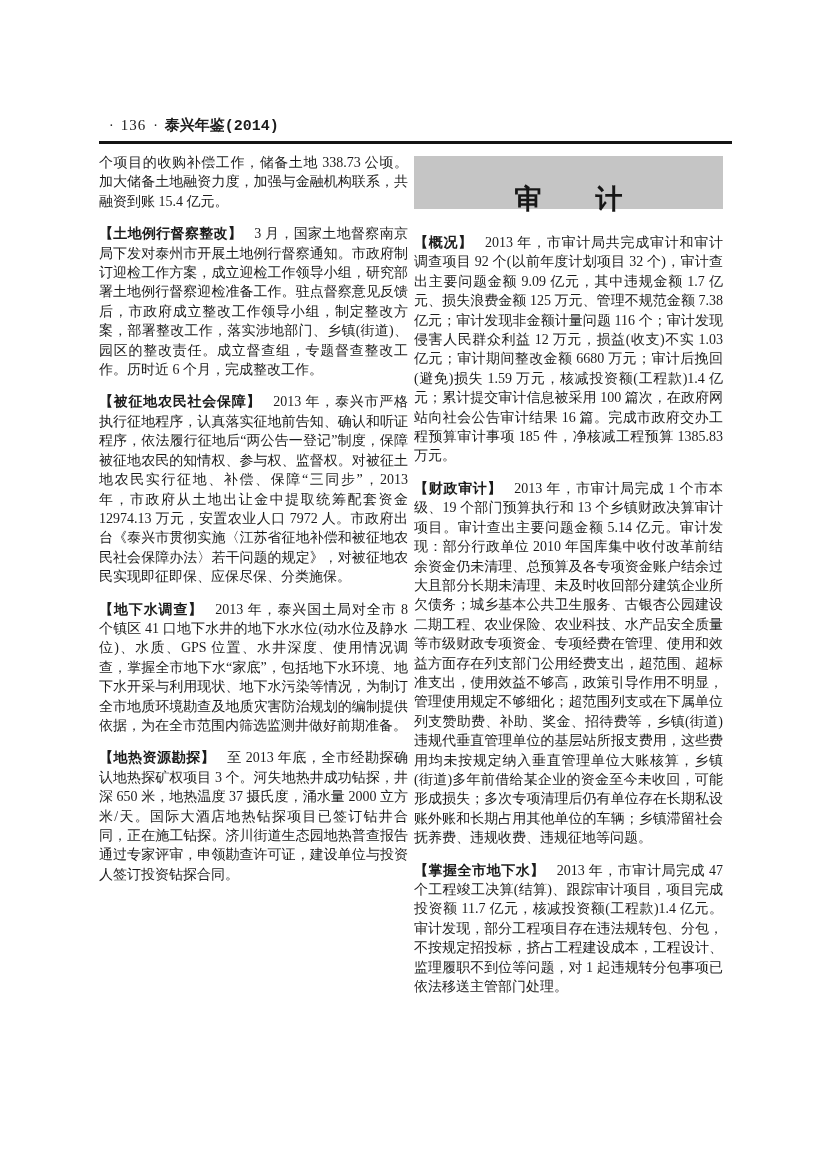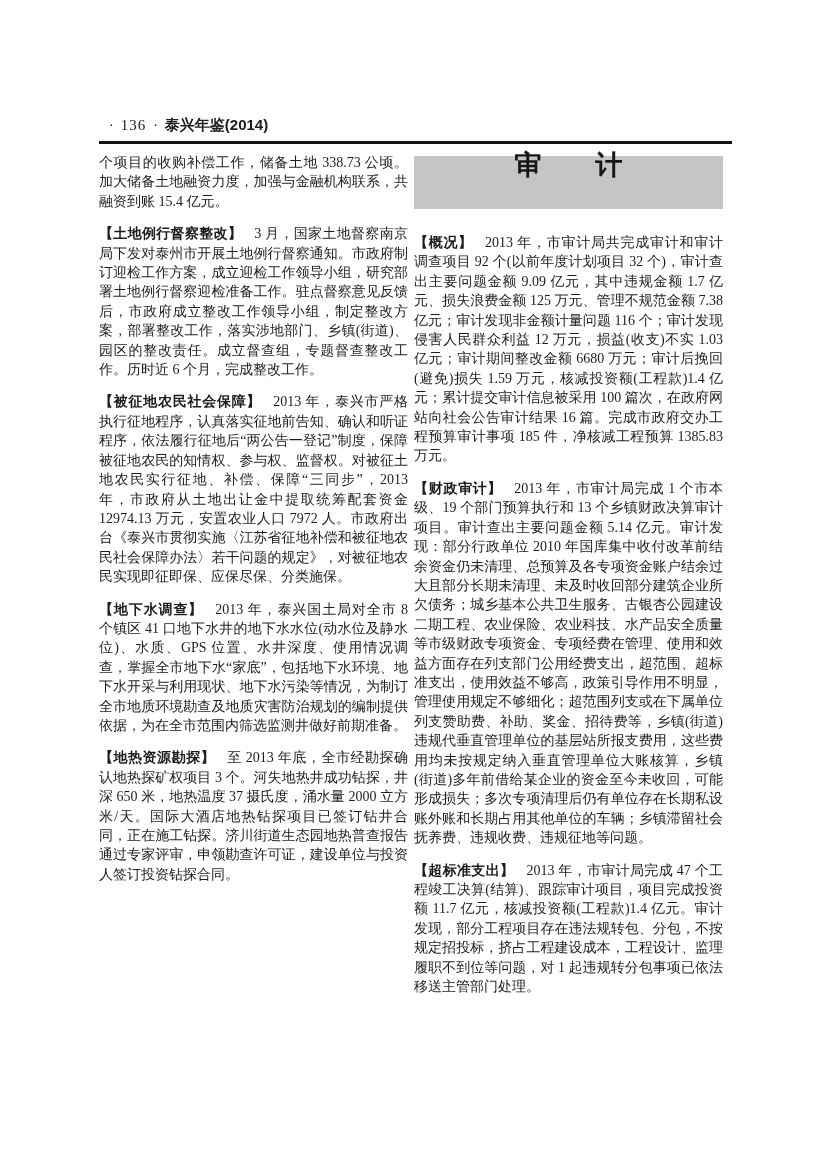--- a/index.html
+++ b/index.html
@@ -23,21 +23,21 @@
     font-size:15px;
     height:21px;
     padding-left:3px;
   }
   .pagehead .dot { margin:0 7px; font-size:14px; }
   .pagehead .pagenum {
     font-family:"Liberation Serif","DejaVu Serif",serif;
     letter-spacing:1px;
   }
   .pagehead .booktitle {
-    font-family:Liberation Sans, sans-serif;
+    font-family:Liberation Mono, monospace;
     font-weight:bold;
     font-size:15px;
   }
   .rule {
     border-top:3px solid #141414;
     margin-top:4px;
   }
   .cols {
     display:flex;
     margin-top:9px;
@@ -59,21 +59,21 @@
   .byline {
     text-align:right;
     padding-right:4px;
   }
   .banner {
     height:53px;
     background:#c5c5c5;
     margin-top:3px;
     margin-bottom:24px;
     display:flex;
-    align-items:flex-start;
+    align-items:flex-end;
     justify-content:center;
   }
   .banner-label {
     font-family:"Liberation Sans","DejaVu Sans",sans-serif;
     font-weight:bold;
     font-size:27px;
     color:#161616;
   }
   .banner + .sec { margin-top:8px; }
 </style>
@@ -110,20 +110,20 @@
     <div class="col right">
 
       <div class="banner">
         <span class="banner-label">审　　计</span>
       </div>
 
       <p class="sec"><span class="sec-title">【概况】</span><span class="sec-body">2013 年，市审计局共完成审计和审计调查项目 92 个(以前年度计划项目 32 个)，审计查出主要问题金额 9.09 亿元，其中违规金额 1.7 亿元、损失浪费金额 125 万元、管理不规范金额 7.38 亿元；审计发现非金额计量问题 116 个；审计发现侵害人民群众利益 12 万元，损益(收支)不实 1.03 亿元；审计期间整改金额 6680 万元；审计后挽回(避免)损失 1.59 万元，核减投资额(工程款)1.4 亿元；累计提交审计信息被采用 100 篇次，在政府网站向社会公告审计结果 16 篇。完成市政府交办工程预算审计事项 185 件，净核减工程预算 1385.83 万元。</span></p>
 
       <p class="sec"><span class="sec-title">【财政审计】</span><span class="sec-body">2013 年，市审计局完成 1 个市本级、19 个部门预算执行和 13 个乡镇财政决算审计项目。审计查出主要问题金额 5.14 亿元。审计发现：部分行政单位 2010 年国库集中收付改革前结余资金仍未清理、总预算及各专项资金账户结余过大且部分长期未清理、未及时收回部分建筑企业所欠债务；城乡基本公共卫生服务、古银杏公园建设二期工程、农业保险、农业科技、水产品安全质量等市级财政专项资金、专项经费在管理、使用和效益方面存在列支部门公用经费支出，超范围、超标准支出，使用效益不够高，政策引导作用不明显，管理使用规定不够细化；超范围列支或在下属单位列支赞助费、补助、奖金、招待费等，乡镇(街道)违规代垂直管理单位的基层站所报支费用，这些费用均未按规定纳入垂直管理单位大账核算，乡镇(街道)多年前借给某企业的资金至今未收回，可能形成损失；多次专项清理后仍有单位存在长期私设账外账和长期占用其他单位的车辆；乡镇滞留社会抚养费、违规收费、违规征地等问题。</span></p>
 
-      <p class="sec"><span class="sec-title">【超标准支出】</span><span class="sec-body">2013 年，市审计局完成 47 个工程竣工决算(结算)、跟踪审计项目，项目完成投资额 11.7 亿元，核减投资额(工程款)1.4 亿元。审计发现，部分工程项目存在违法规转包、分包，不按规定招投标，挤占工程建设成本，工程设计、监理履职不到位等问题，对 1 起违规转分包事项已依法移送主管部门处理。</span></p>
+      <p class="sec"><span class="sec-title">【掌握全市地下水】</span><span class="sec-body">2013 年，市审计局完成 47 个工程竣工决算(结算)、跟踪审计项目，项目完成投资额 11.7 亿元，核减投资额(工程款)1.4 亿元。审计发现，部分工程项目存在违法规转包、分包，不按规定招投标，挤占工程建设成本，工程设计、监理履职不到位等问题，对 1 起违规转分包事项已依法移送主管部门处理。</span></p>
 
 
     </div>
 
   </div>
 
 </div>
 
 </body></html>

